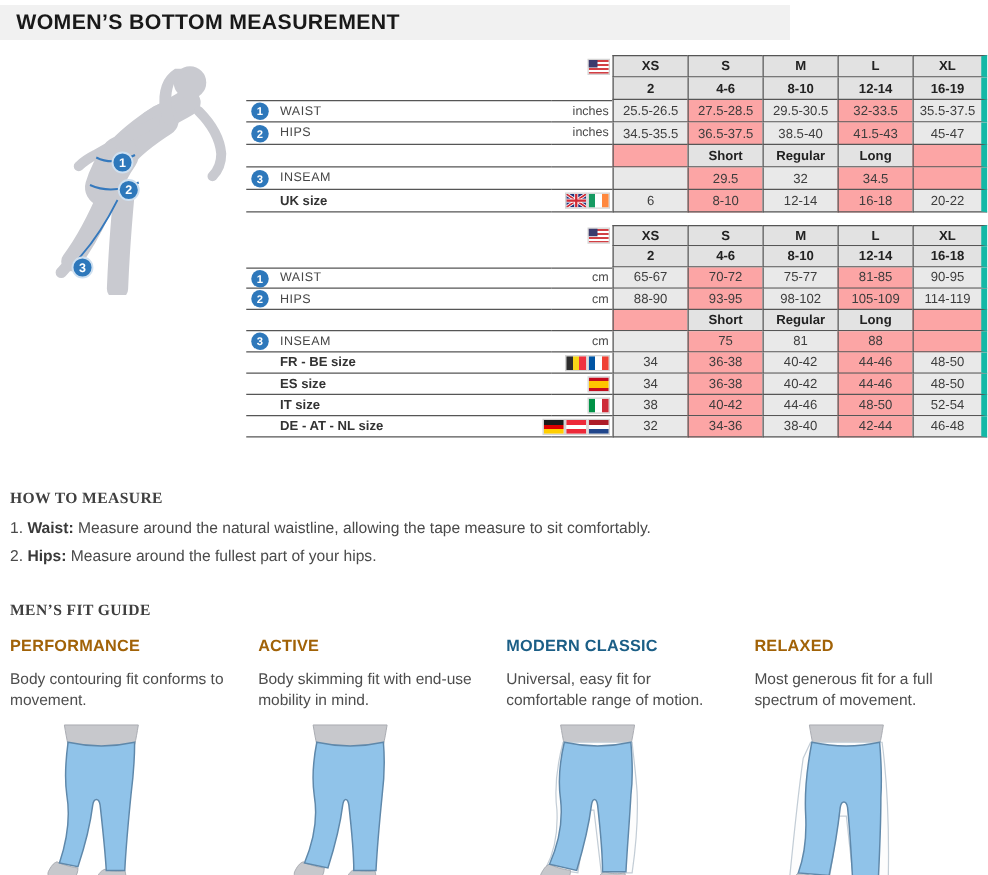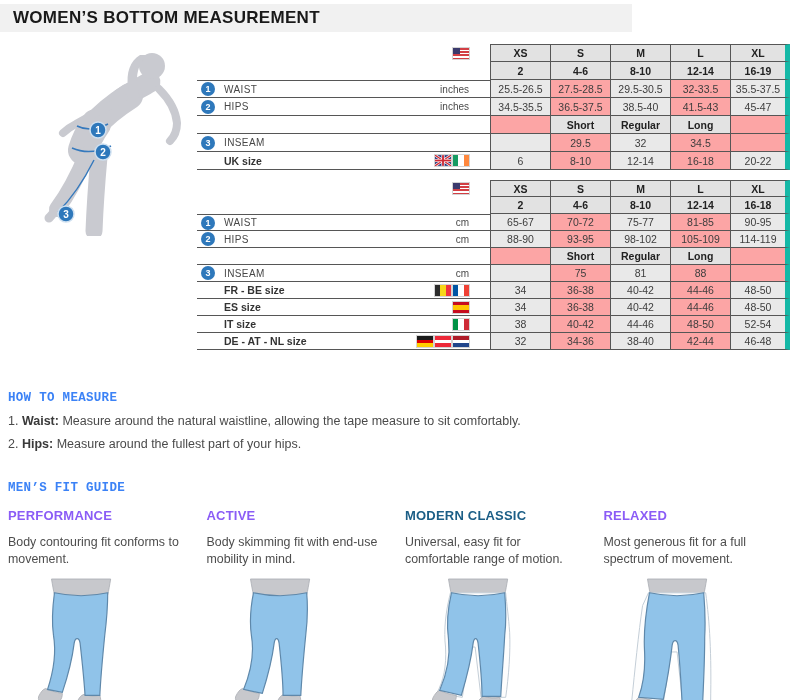--- a/index.html
+++ b/index.html
@@ -16,21 +16,21 @@
   .figure { position:absolute; left:28px; top:46px; }
 
   
   .tbl { position:absolute; left:197px; width:593px; color:#3d3d3d; }
   .t1  { top:44px; }  .t1 .tr { height:18px; }
   .t2  { top:180px; } .t2 .tr { height:17px; }
   .tr { display:grid; grid-template-columns:244px 49px 60px 60px 60px 60px 60px; }
   .cell { display:flex; align-items:center; justify-content:center;
           font-size:10.5px; border-bottom:1px solid #565656; box-sizing:border-box; }
   .c-lbl { justify-content:flex-start; padding-left:4px; }
-  .c-unit { justify-content:flex-end; padding-right:21px; font-size:10px; color:#4a4a4a; gap:2px; }
+  .c-unit { justify-content:flex-end; padding-right:3px; font-size:10px; color:#4a4a4a; gap:2px; }
   .c-v { border-left:1px solid #565656; }
   .c-v.last { border-right:5px solid #14b8a6; }
   .nb { border-bottom:none; }
   .r-hdr1 .c-v { border-top:1px solid #565656; }
   .r-top .c-lbl, .r-top .c-unit { border-top:1px solid #565656; }
   .hd { background:#e2e2e2; font-weight:bold; color:#222; }
   .g  { background:#e9e9e9; }
   .w  { background:#fca5a5; }
   .lenc { background:#e3e3e3; font-weight:bold; color:#222; }
   .mnum { width:14px; height:14px; border-radius:50%; background:#2e78bb;
@@ -48,29 +48,29 @@
   .f-be { background:linear-gradient(to right,#2d2d2d 0 33%,#f7d618 33% 66%,#ef3340 66%); }
   .f-fr { background:linear-gradient(to right,#0055a4 0 33%,#fff 33% 66%,#ef4135 66%); }
   .f-es { background:linear-gradient(to bottom,#c60b1e 0 25%,#ffc400 25% 75%,#c60b1e 75%); }
   .f-it { background:linear-gradient(to right,#009246 0 33%,#fff 33% 66%,#ce2b37 66%); }
   .f-de { background:linear-gradient(to bottom,#1a1a1a 0 33%,#dd0000 33% 66%,#ffce00 66%); }
   .f-at { background:linear-gradient(to bottom,#ed2939 0 33%,#fff 33% 66%,#ed2939 66%); }
   .f-nl { background:linear-gradient(to bottom,#ae1c28 0 33%,#fff 33% 66%,#21468b 66%); }
 
   
   .howto { position:absolute; left:8px; top:391px; width:700px; }
-  .sec-title { font-family:Liberation Mono, monospace; font-weight:bold;
-               font-size:12.5px; letter-spacing:.3px; color:#3b82f6; }
+  .sec-title { font-family:Liberation Serif, serif; font-weight:bold;
+               font-size:12.5px; letter-spacing:.3px; color:#404040; }
   .howto-item { margin:9px 0 0 0; font-size:12.5px; color:#4a4a4a; }
   .howto-item b { color:#3a3a3a; }
 
   
   .fitguide { position:absolute; left:8px; top:481px; width:778px; }
   .fit-cols { display:grid; grid-template-columns:repeat(4,1fr); gap:16px; margin-top:13px; }
-  .fit-name { font-size:13px; font-weight:bold; color:#8b5cf6; letter-spacing:.2px; }
+  .fit-name { font-size:13px; font-weight:bold; color:#a16207; letter-spacing:.2px; }
   .fit-name.hl { color:#1b5e86; }
   .fit-desc { margin-top:11px; font-size:12.4px; line-height:1.35; color:#4d4d4d; height:42px; }
   .pants { display:block; margin-top:2px; }
   .pants .torso { fill:#c7c8cc; stroke:#aaacb2; stroke-width:.8; }
   .pants .foot  { fill:#c7c8cc; stroke:#aaacb2; stroke-width:.8; }
   .pants .blue  { fill:#90c3e9; stroke:#5f88aa; stroke-width:1.2; }
   .pants .back  { fill:#fdfdfd; stroke:#c3cdd6; stroke-width:1; }
 </style>
 </head>
 <body>

